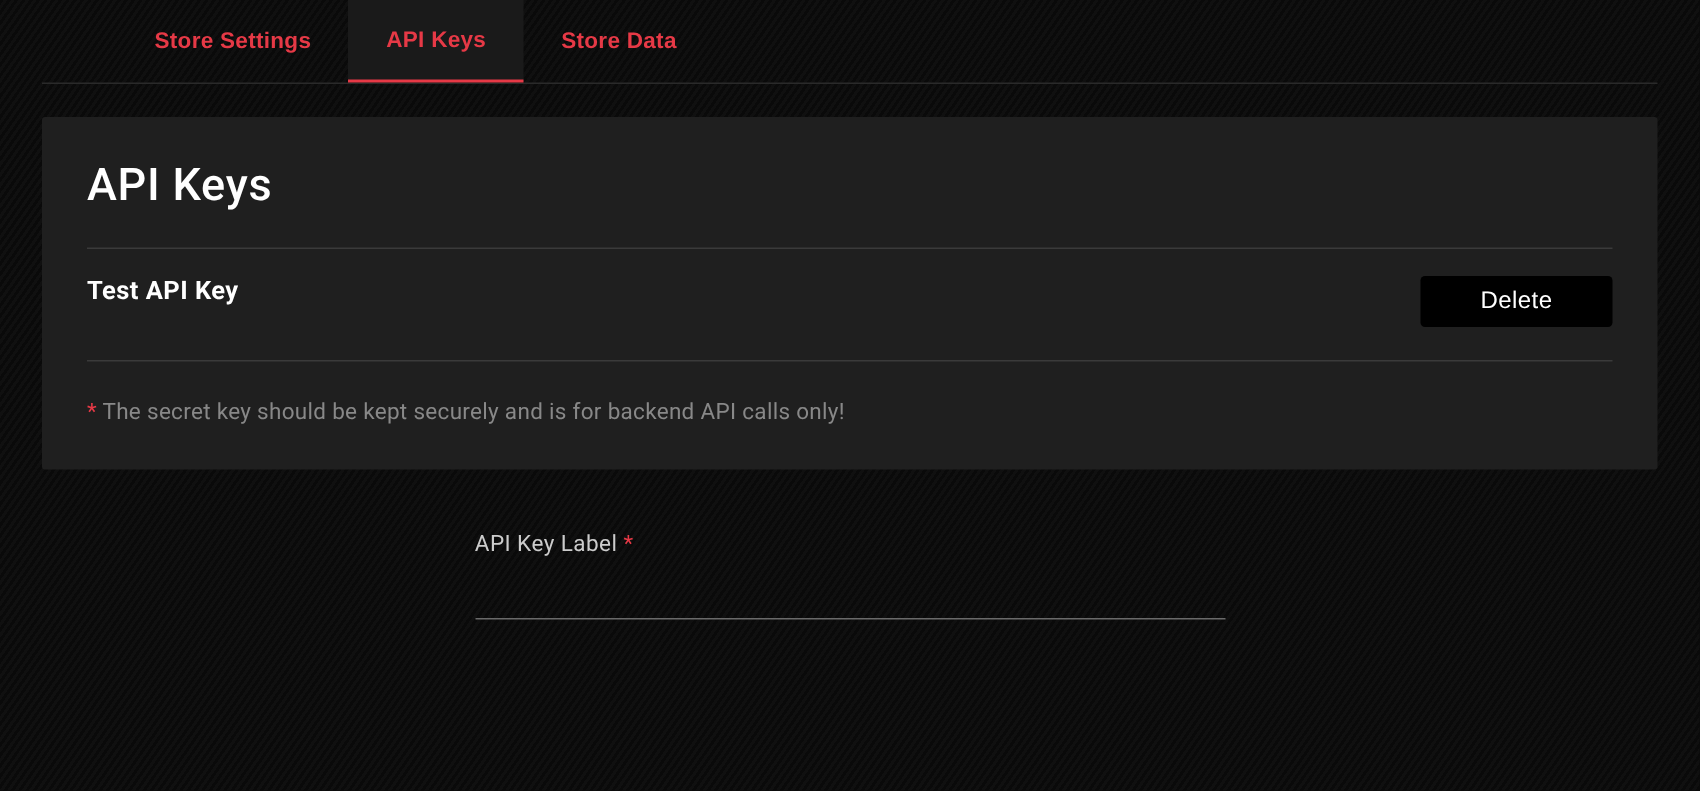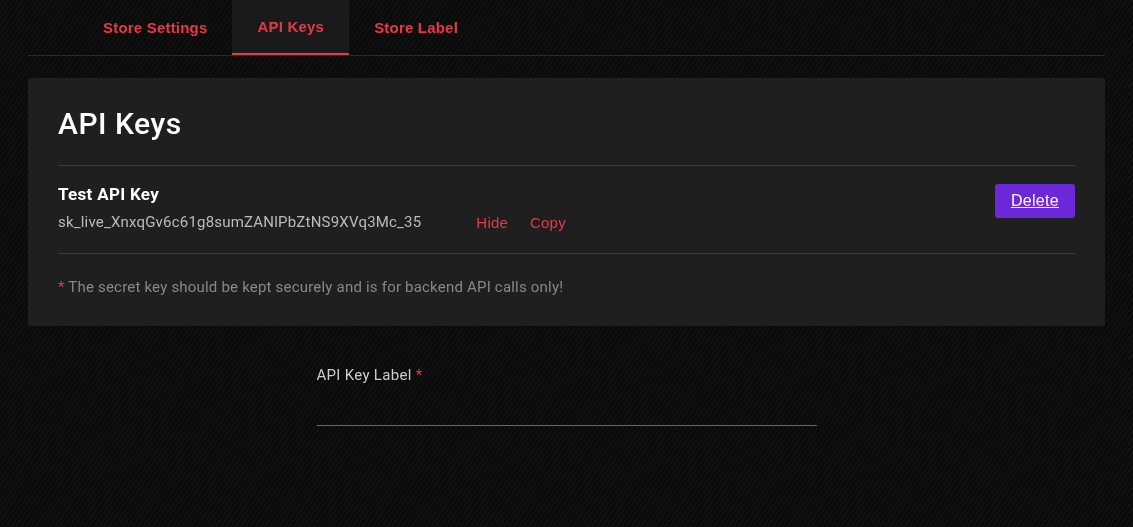--- a/index.html
+++ b/index.html
@@ -64,22 +64,23 @@
       padding: 18px 0 22px 0;
       border-bottom: 1px solid #3a3a3a;
     }
     .key-row {
       display: flex;
       align-items: flex-start;
       justify-content: space-between;
     }
     .key-left {
       display: flex;
-      flex-direction: column;
-      gap: 9px;
+      flex-direction: row;
+      gap: 24px;
+      align-items: flex-end;
     }
     .key-name {
       color: #ffffff;
       font-size: 17px;
       font-weight: 700;
       letter-spacing: 0.3px;
     }
     .key-value-row {
       display: flex;
       align-items: center;
@@ -96,30 +97,29 @@
     }
     .text-link {
       color: #e63946;
       background: none;
       border: none;
       font-size: 15px;
       cursor: pointer;
       letter-spacing: 0.2px;
     }
     .delete-btn {
-      background: #6d28d9;
-      color: #ffffff;
-      border: none;
-      padding: 8px 16px;
+      background: #000000;
+      color: #ffffff;
+      border: none;
+      padding: 8px 40px;
       font-size: 16px;
       font-weight: 500;
       border-radius: 3px;
       cursor: pointer;
       letter-spacing: 0.3px;
-      text-decoration: underline;
     }
     .note {
       padding-top: 24px;
       font-size: 15px;
       color: #888;
       letter-spacing: 0.2px;
     }
     .note .asterisk {
       color: #e63946;
     }
@@ -167,37 +167,30 @@
       letter-spacing: 0.5px;
     }
   </style>
 </head>
 <body>
 
 <div class="container">
   <nav class="tabs">
     <button class="tab">Store Settings</button>
     <button class="tab active">API Keys</button>
-    <button class="tab">Store Label</button>
+    <button class="tab">Store Data</button>
   </nav>
 
   <section class="panel">
     <h1 class="page-title">API Keys</h1>
 
     <div class="key-section">
       <div class="key-row">
         <div class="key-left">
           <div class="key-name">Test API Key</div>
-          <div class="key-value-row">
-            <span class="key-value">sk_live_XnxqGv6c61g8sumZANlPbZtNS9XVq3Mc_35</span>
-            <div class="key-actions">
-              <button class="text-link">Hide</button>
-              <button class="text-link">Copy</button>
-            </div>
-          </div>
         </div>
         <button class="delete-btn">Delete</button>
       </div>
     </div>
 
     <div class="note">
       <span class="asterisk">* </span><span>The secret key should be kept securely and is for backend API calls only!</span>
     </div>
   </section>
 

